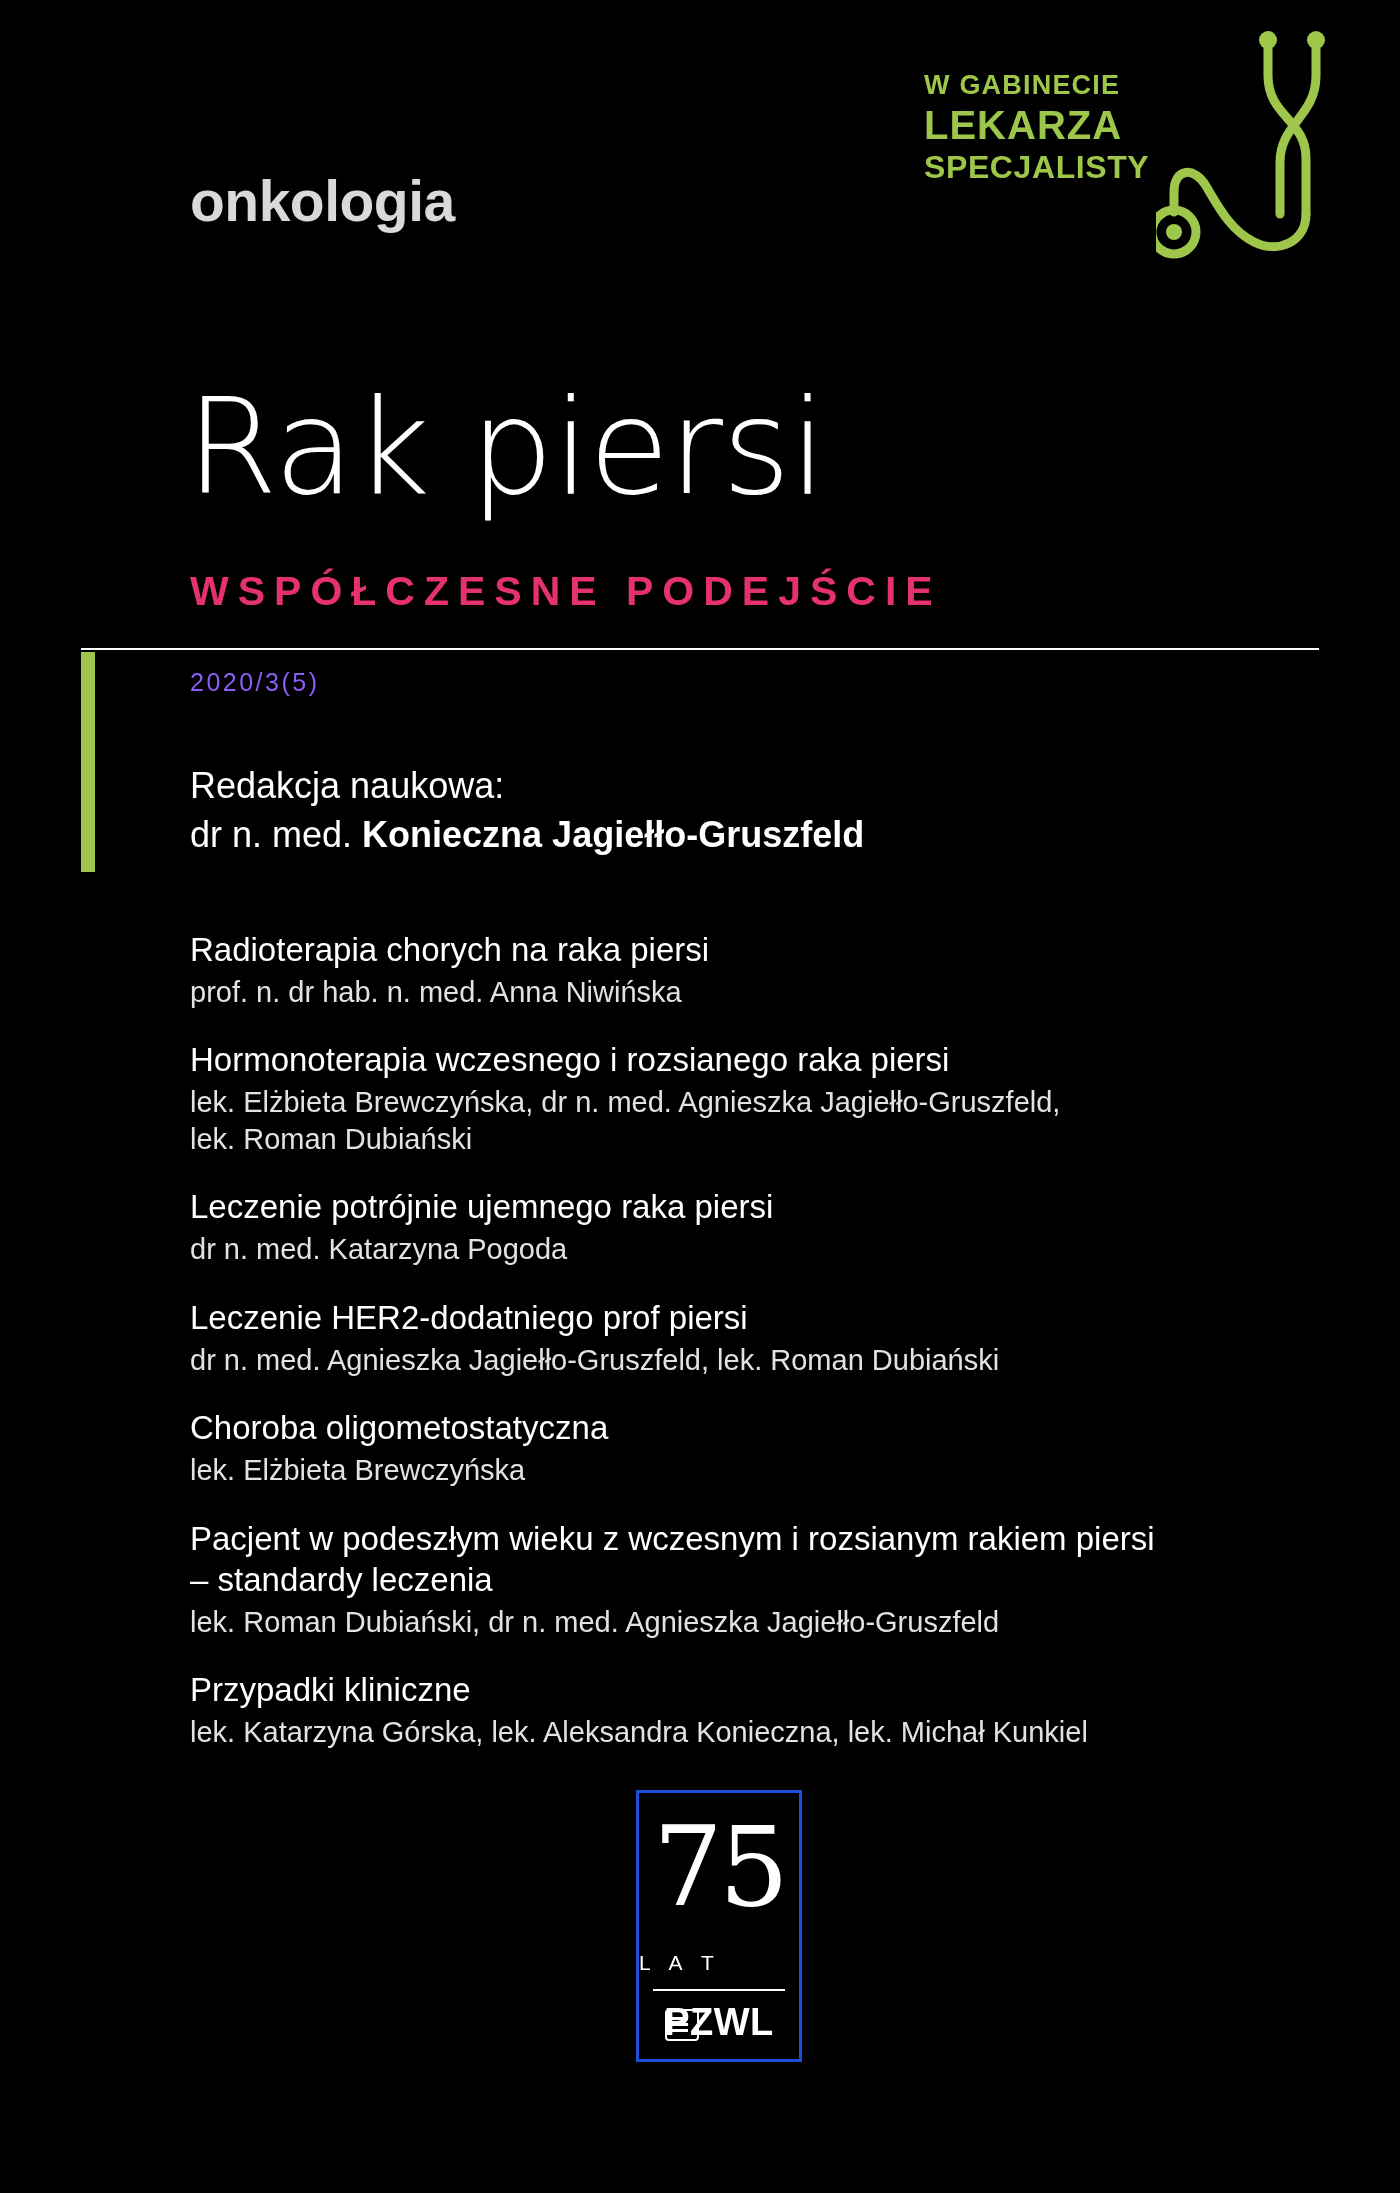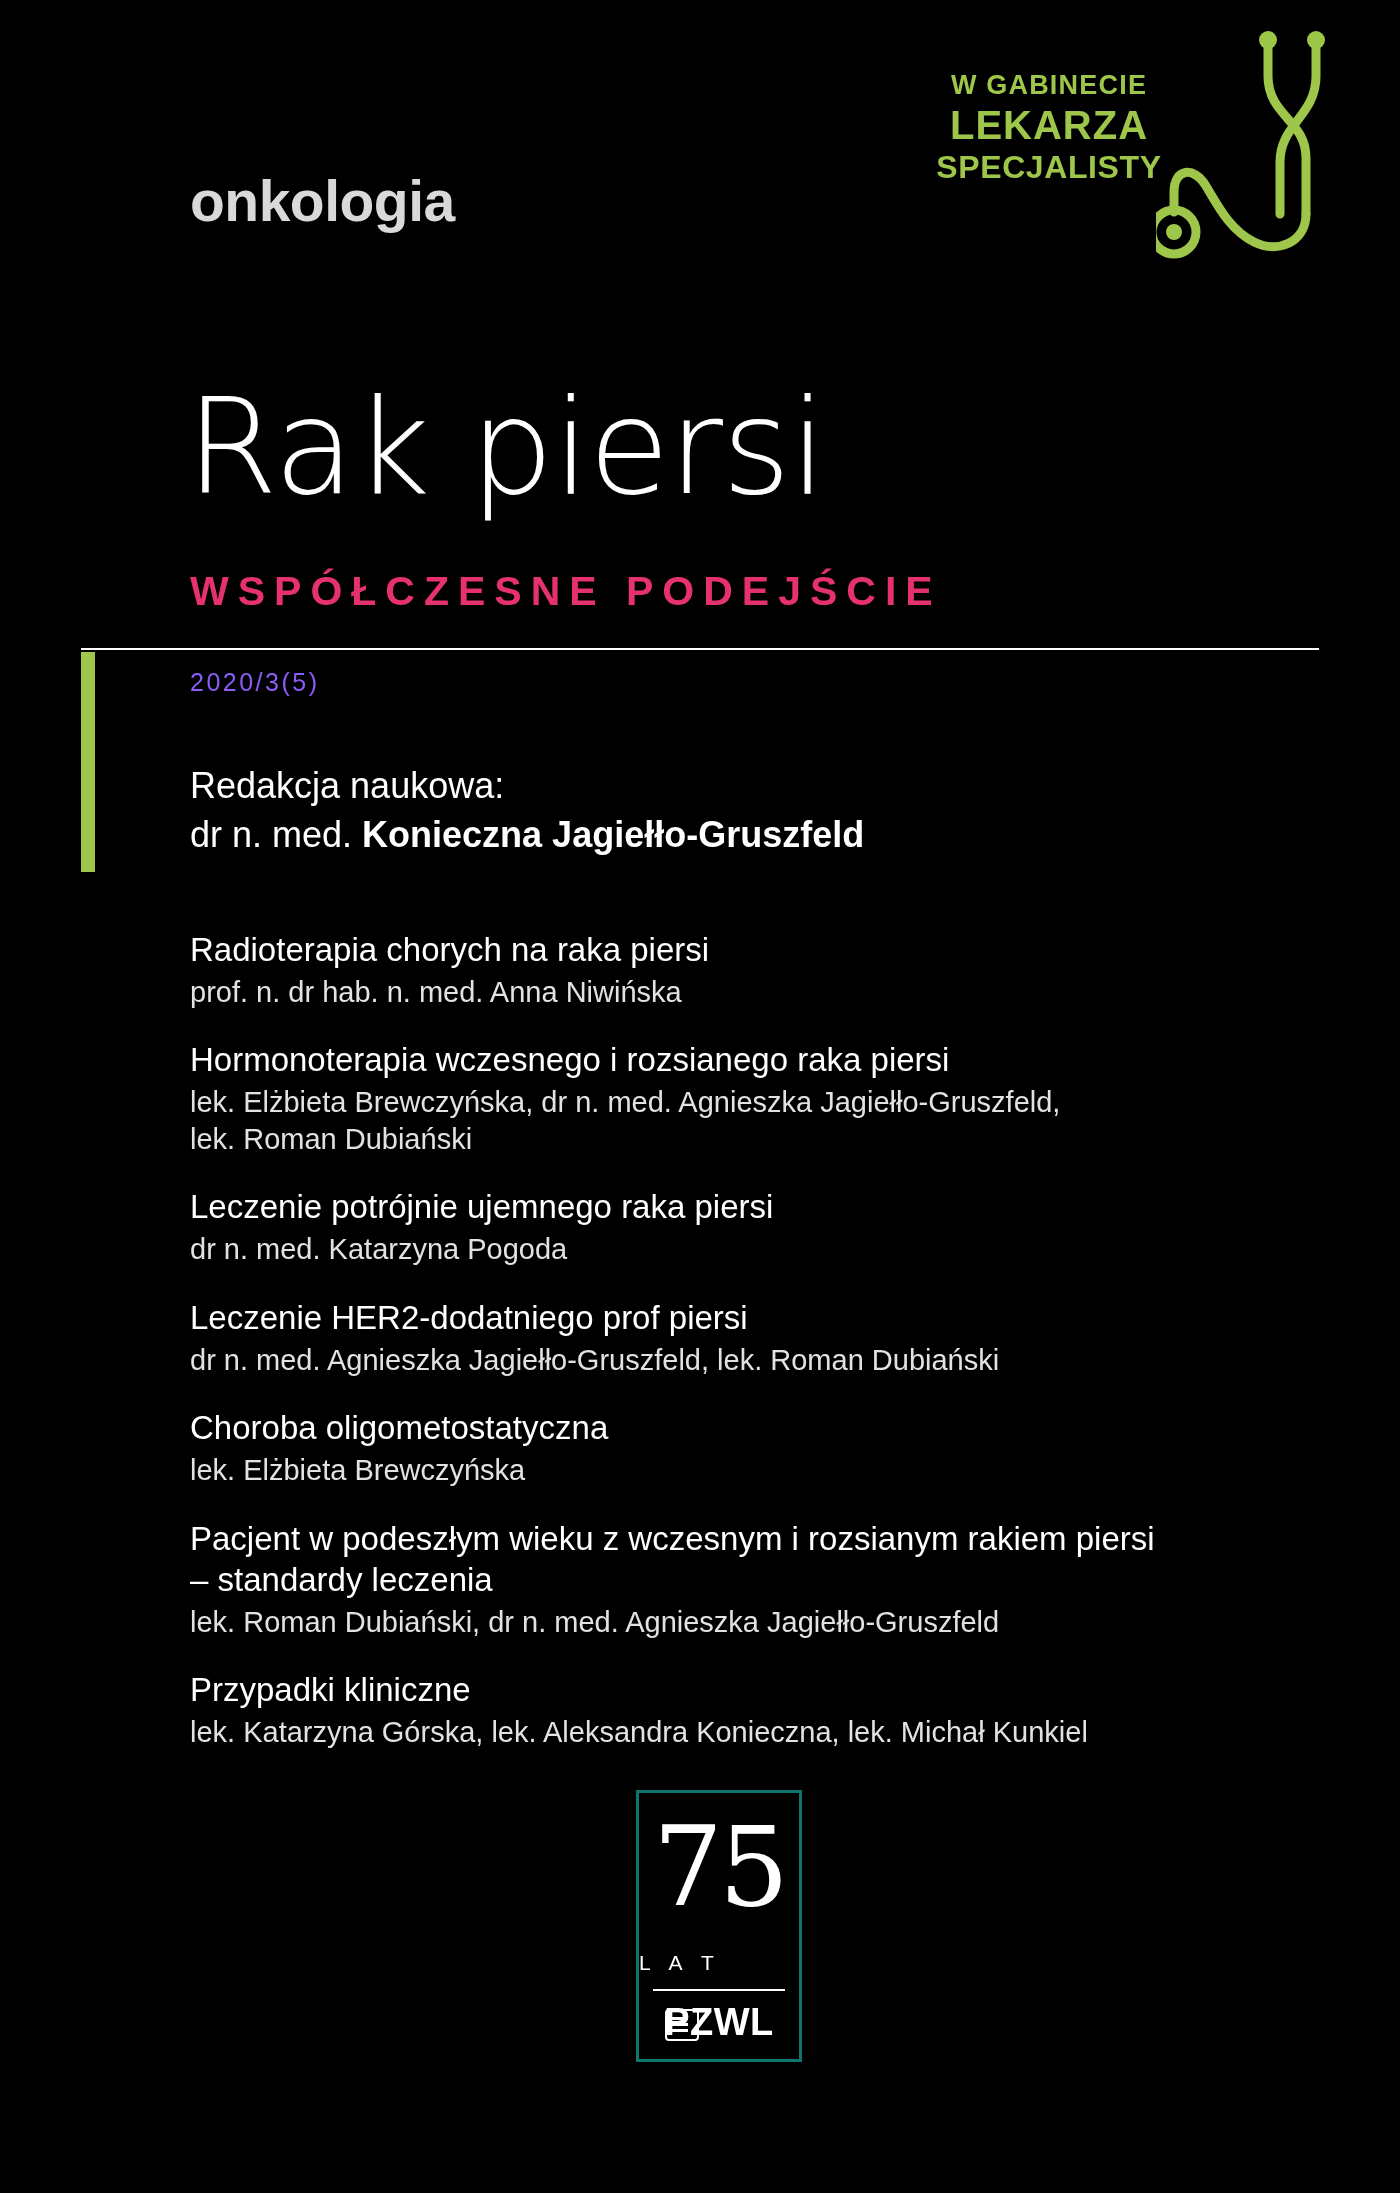--- a/index.html
+++ b/index.html
@@ -39,21 +39,21 @@
     right: 56px;
     top: 28px;
     width: 420px;
     height: 300px;
   }
   .badge-text {
     position: absolute;
     left: 0;
     top: 42px;
     width: 250px;
-    text-align: center;
+    text-align: left;
     color: #9dc64a;
     font-weight: bold;
     line-height: 1.18;
   }
   .badge-line1 { font-size: 27px; letter-spacing: 1.2px; }
   .badge-line2 { font-size: 40px; letter-spacing: 1.0px; }
   .badge-line3 { font-size: 32px; letter-spacing: 0.6px; }
 
   .stetho {
     position: absolute;
@@ -142,21 +142,21 @@
     line-height: 1.26;
   }
 
   
   .logo {
     position: absolute;
     left: 636px;
     top: 1790px;
     width: 166px;
     height: 272px;
-    border: 3px solid #0f766e;
+    border: 3px solid #1d4ed8;
     box-sizing: border-box;
   }
   .logo-75 {
     position: absolute;
     left: 0;
     right: 0;
     top: 10px;
     text-align: center;
     font-size: 110px;
     font-family: "DejaVu Serif", serif;

